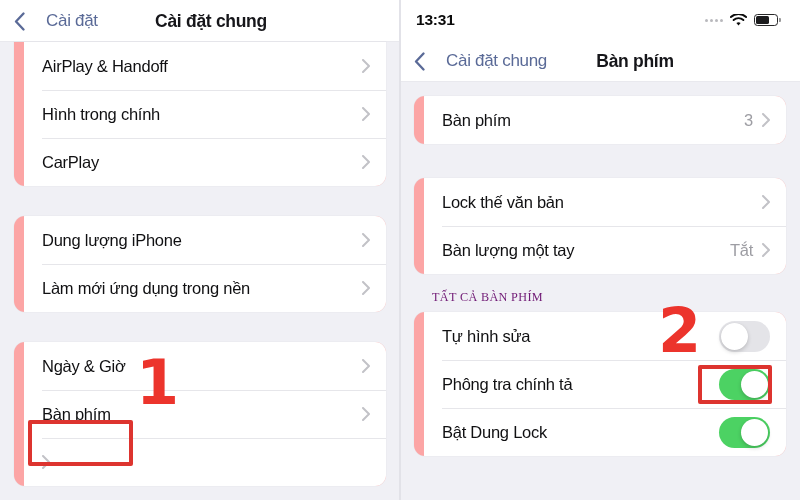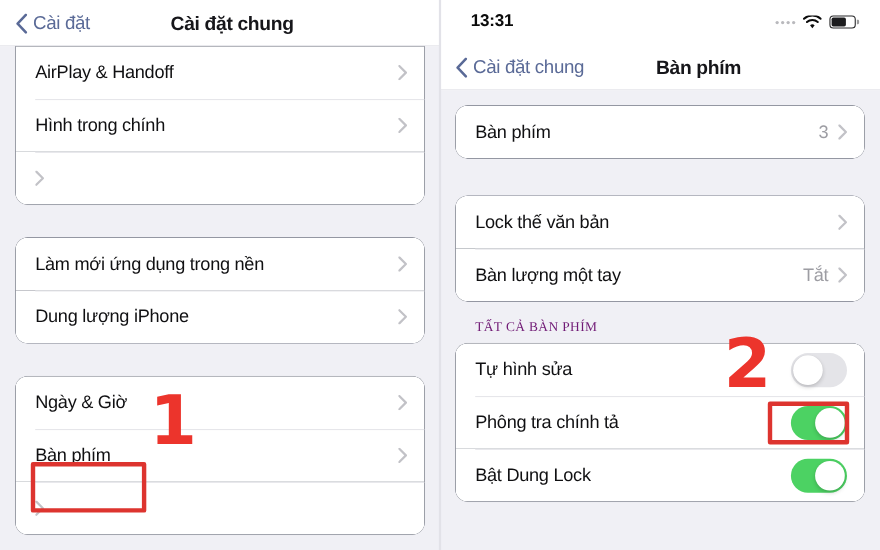--- a/index.html
+++ b/index.html
@@ -15,21 +15,21 @@
   .panel.right { background:#f0f0f5; }
   .divider {
     position:absolute; left:399px; top:0; width:2px; height:500px;
     background:#e2e2e8; z-index:30;
   }
 
   
   .statusbar {
     position:relative; height:40px; background:#ffffff;
     display:flex; align-items:center; justify-content:space-between;
-    padding:0 22px 0 28px;
+    padding:0 22px 0 16px;
   }
   .sb-time { font-size:15.5px; font-weight:600; color:#0b0b0b; letter-spacing:-0.2px; }
   .sb-right { display:flex; align-items:center; gap:7px; }
   .sb-signal { display:flex; align-items:flex-end; gap:2px; }
   .sb-signal i { display:block; width:3px; height:3px; border-radius:50%; background:#b9b9bd; }
   .sb-wifi svg { display:block; }
   .sb-batt { position:relative; width:24px; height:12px; }
   .sb-batt .shell {
     position:absolute; inset:0; border:1.3px solid #1c1c1e;
     border-radius:3.5px; opacity:.95;
@@ -41,39 +41,40 @@
   .sb-batt .nub {
     position:absolute; left:25px; top:3.6px; width:1.7px; height:4.6px;
     background:#1c1c1e; opacity:.45; border-radius:0 1px 1px 0;
   }
 
   
   .navbar {
     position:relative; height:42px; background:#ffffff;
     display:flex; align-items:center; padding:0 14px;
   }
-  .nav-back { display:flex; align-items:center; gap:5px; cursor:pointer; }
+  .nav-back { display:flex; align-items:center; gap:21px; cursor:pointer; }
   .nav-chevron svg { display:block; }
   .nav-back-label { font-size:17px; color:#5a6a97; letter-spacing:-0.3px; }
   .nav-title {
     position:absolute; left:0; right:0; text-align:center;
     font-size:17.5px; font-weight:700; color:#16161a; letter-spacing:-0.3px;
     pointer-events:none;
   }
   .navbar.left-nav .nav-title { padding-left:22px; }
   .navbar.right-nav .nav-title { padding-left:70px; }
   .nav-hairline {
     position:absolute; left:0; right:0; bottom:0; height:1px; background:#e9e9ee;
   }
 
   
   .content { position:relative; padding:0 14px; }
   .group {
-    background:#0f172a; border-radius:11px; overflow:hidden;
+    background:#fca5a5; border-radius:11px; overflow:hidden;
     box-shadow:0 0 0 0.5px rgba(0,0,0,0.035);
+    padding-left:10px;
   }
   .group.clip-top { border-top-left-radius:0; border-top-right-radius:0; }
   .row {
     position:relative; display:flex; align-items:center;
     height:48px; padding:0 16px 0 18px; background:#ffffff;
   }
   .row + .row::before {
     content:""; position:absolute; left:18px; right:0; top:0; height:1px;
     background:#e6e6ea;
   }
@@ -148,41 +149,42 @@
         </div>
         <div class="row">
           <span class="row-label">Hình trong chính</span>
           <span class="chev">
             <svg width="8" height="14" viewBox="0 0 8 14">
                 <path d="M1 1l6 6-6 6" stroke="#c2c2c7" stroke-width="2" fill="none" stroke-linecap="round" stroke-linejoin="round"></path>
               </svg>
           </span>
         </div>
         <div class="row">
+          <span class="row-label">CarPlay</span>
           <span class="chev">
             <svg width="8" height="14" viewBox="0 0 8 14">
                 <path d="M1 1l6 6-6 6" stroke="#c2c2c7" stroke-width="2" fill="none" stroke-linecap="round" stroke-linejoin="round"></path>
               </svg>
           </span>
         </div>
       </div>
 
       <div class="gap big"></div>
 
       <div class="group">
         <div class="row">
+          <span class="row-label">Dung lượng iPhone</span>
+          <span class="chev">
+            <svg width="8" height="14" viewBox="0 0 8 14">
+                <path d="M1 1l6 6-6 6" stroke="#c2c2c7" stroke-width="2" fill="none" stroke-linecap="round" stroke-linejoin="round"></path>
+              </svg>
+          </span>
+        </div>
+        <div class="row">
           <span class="row-label">Làm mới ứng dụng trong nền</span>
-          <span class="chev">
-            <svg width="8" height="14" viewBox="0 0 8 14">
-                <path d="M1 1l6 6-6 6" stroke="#c2c2c7" stroke-width="2" fill="none" stroke-linecap="round" stroke-linejoin="round"></path>
-              </svg>
-          </span>
-        </div>
-        <div class="row">
-          <span class="row-label">Dung lượng iPhone</span>
           <span class="chev">
             <svg width="8" height="14" viewBox="0 0 8 14">
                 <path d="M1 1l6 6-6 6" stroke="#c2c2c7" stroke-width="2" fill="none" stroke-linecap="round" stroke-linejoin="round"></path>
               </svg>
           </span>
         </div>
       </div>
 
       <div class="gap big"></div>
 

